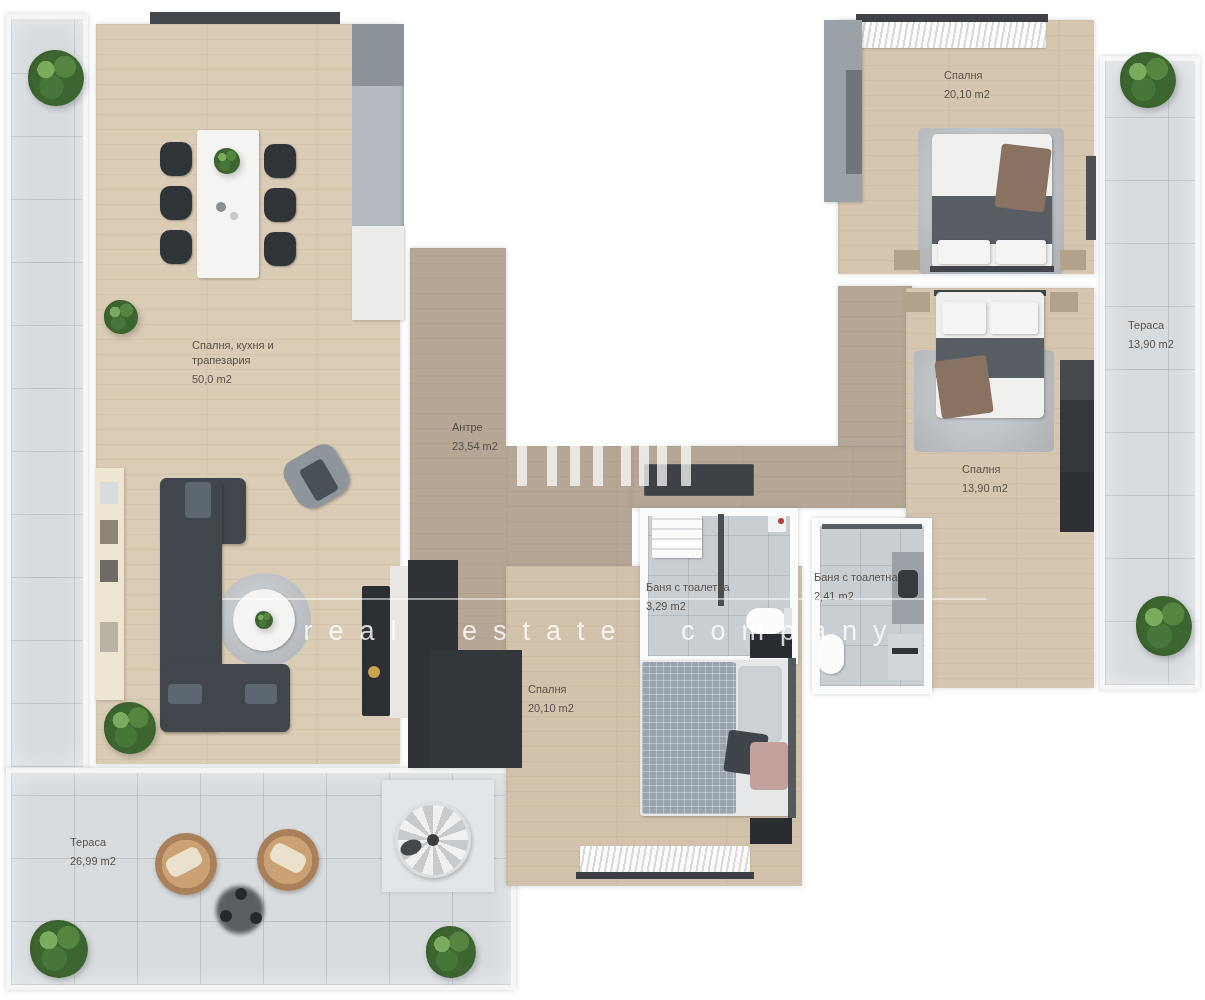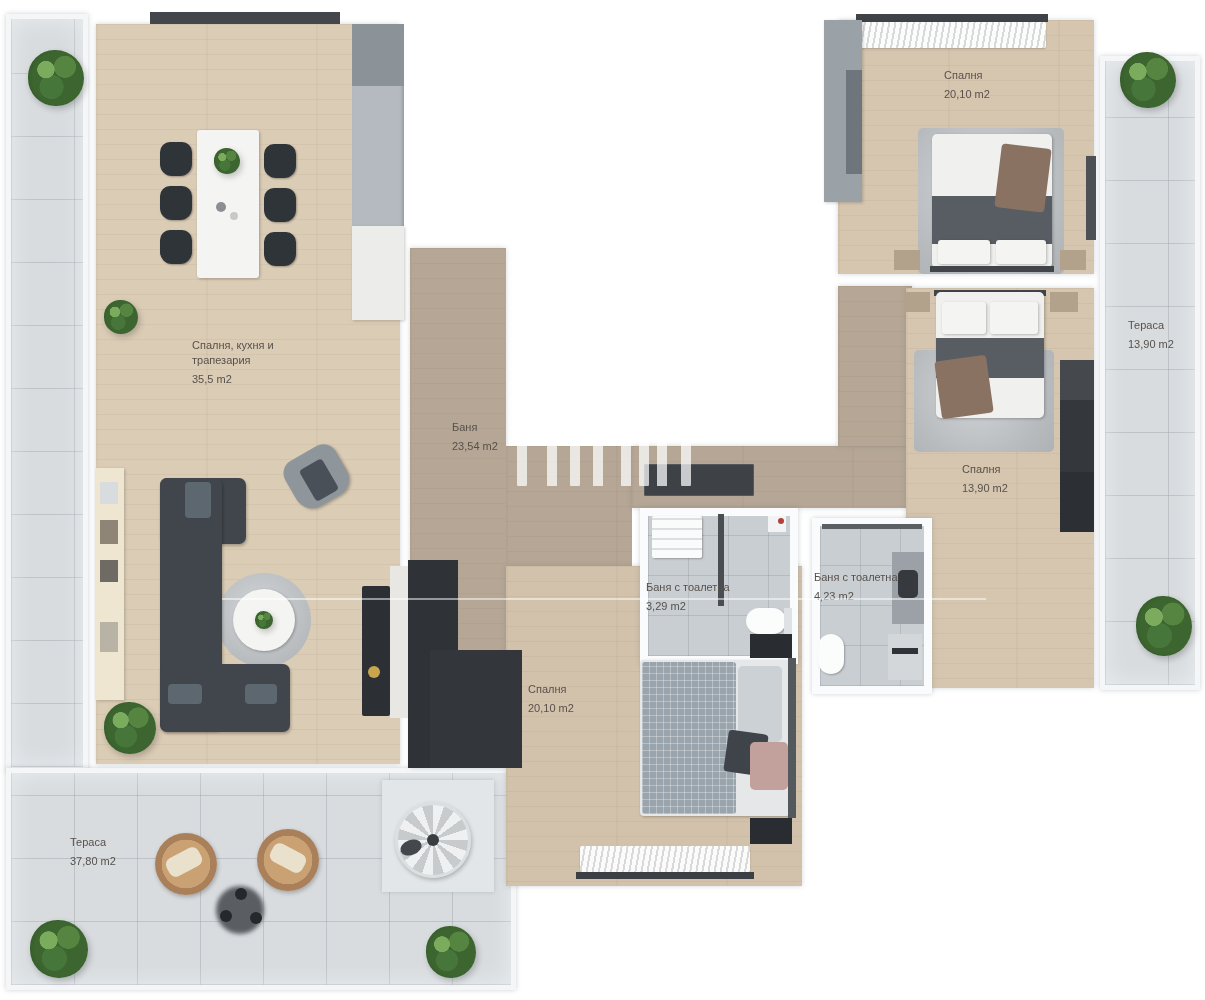--- a/index.html
+++ b/index.html
@@ -192,60 +192,61 @@
   <div class="abs circle" style="left:250px;top:912px;width:12px;height:12px;background:#26292c;"></div>
 
   <div class="abs plant" style="left:28px;top:50px;width:56px;height:56px;"></div>
   <div class="abs plant" style="left:1120px;top:52px;width:56px;height:56px;"></div>
   <div class="abs plant" style="left:1136px;top:596px;width:56px;height:60px;"></div>
   <div class="abs plant" style="left:30px;top:920px;width:58px;height:58px;"></div>
   <div class="abs plant" style="left:426px;top:926px;width:50px;height:52px;"></div>
 
   <div class="label" style="left:192px;top:338px;width:92px;">
     <div>Спалня, кухня и трапезария</div>
-    <div class="area">35,5 m2</div>
+    <div class="area">50,0 m2</div>
   </div>
   <div class="label" style="left:452px;top:420px;">
-    <div>Баня</div>
+    <div>Антре</div>
     <div class="area">23,54 m2</div>
   </div>
   <div class="label" style="left:944px;top:68px;">
     <div>Спалня</div>
     <div class="area">20,10 m2</div>
   </div>
   <div class="label" style="left:1128px;top:318px;">
     <div>Тераса</div>
     <div class="area">13,90 m2</div>
   </div>
   <div class="label" style="left:962px;top:462px;">
     <div>Спалня</div>
     <div class="area">13,90 m2</div>
   </div>
   <div class="label" style="left:646px;top:580px;">
     <div>Баня с тоалетна</div>
     <div class="area">3,29 m2</div>
   </div>
   <div class="label" style="left:814px;top:570px;">
     <div>Баня с тоалетна</div>
-    <div class="area">4,23 m2</div>
+    <div class="area">2,41 m2</div>
   </div>
   <div class="label" style="left:528px;top:682px;">
     <div>Спалня</div>
     <div class="area">20,10 m2</div>
   </div>
   <div class="label" style="left:70px;top:835px;">
     <div>Тераса</div>
-    <div class="area">37,80 m2</div>
+    <div class="area">26,99 m2</div>
   </div>
 
   <div class="wm" style="left:508px;top:338px;width:192px;height:148px;">
     <svg width="192" height="148" viewBox="0 0 192 148" fill="none" stroke="rgba(255,255,255,0.72)" stroke-width="10" stroke-linecap="round">
       <path d="M14 146 V64"></path>
       <path d="M44 148 V22 Q44 14 52 14 H82 Q90 14 90 22 V148"></path>
       <path d="M67 146 V58"></path>
       <path d="M118 148 V66 Q118 58 126 58 H146 Q154 58 154 66 V148"></path>
       <path d="M136 146 V92"></path>
       <path d="M178 146 V104"></path>
     </svg>
   </div>
   <div class="wm" style="left:222px;top:598px;width:764px;height:2px;background:rgba(255,255,255,.5);"></div>
+  <div class="wm wm-sub" style="left:280px;top:616px;width:646px;">real estate company</div>
 
 </div>
 
 </body></html>

